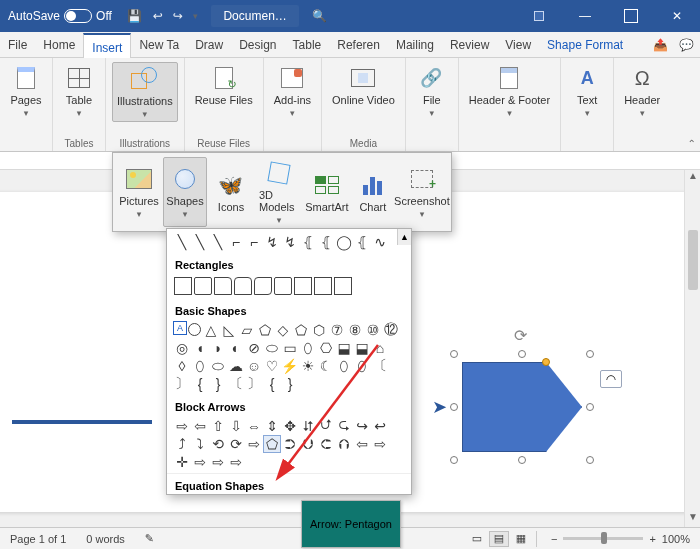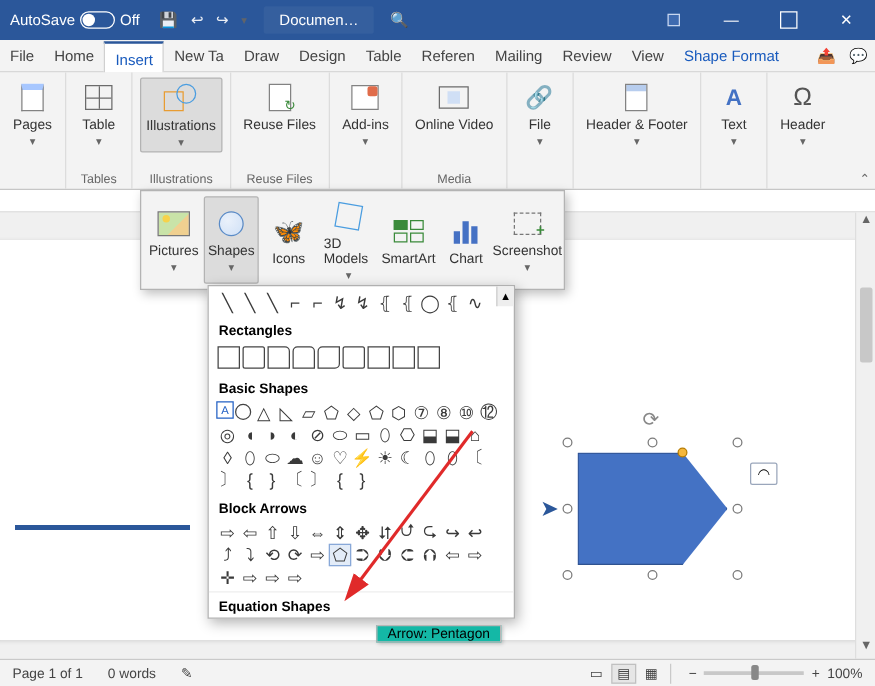--- a/index.html
+++ b/index.html
@@ -39,21 +39,21 @@
   
   .illus-panel { position:absolute; left:112px; top:152px; width:340px; background:#f3f3f3; border:1px solid #b3b3b3; box-shadow: 2px 3px 8px rgba(0,0,0,.25); display:flex; padding:4px; gap:2px; z-index:4; }
   .illus-panel .big-btn { min-width:44px; }
 
   
   .shapes-gallery { position:absolute; left:166px; top:228px; width:246px; background:#fff; border:1px solid #b0b0b0; box-shadow: 2px 3px 10px rgba(0,0,0,.3); z-index:5; font-size:11px; overflow:hidden; }
   .gallery-row { display:flex; flex-wrap:wrap; padding:2px 6px; gap:0; }
   .gallery-row span { width:18px; height:18px; display:flex; align-items:center; justify-content:center; color:#3a3a3a; font-size:14px; }
   .sg-head { font-weight:bold; padding: 6px 8px 2px 8px; font-size:11px; }
   .gallery-scroll { position:absolute; right:0; top:0; width:14px; height:16px; background:#eee; border-left:1px solid #ccc; display:flex; align-items:center; justify-content:center; font-size:9px;}
-  .tooltip { position:absolute; left:301px; top:500px; background:#14b8a6; border:1px solid #b7b7b7; padding:0 8px; font-size:11px; z-index:6; box-shadow:1px 1px 3px rgba(0,0,0,.2);}
+  .tooltip { position:absolute; left:301px; top:500px; background:#0f766e; border:1px solid #b7b7b7; padding:17px 8px; font-size:11px; z-index:6; box-shadow:1px 1px 3px rgba(0,0,0,.2);}
 
   
   .red-arrow { position:absolute; z-index:7; pointer-events:none; }
 
   
   .canvas { position:absolute; left:0; top:152px; right:0; bottom:22px; background:#f0f0f0; }
   .ruler { height:18px; background:#fff; border-bottom:1px solid #d9d9d9; }
   .page { position:absolute; left:-6px; top:40px; width:700px; height:320px; background:#fff; box-shadow:0 1px 4px rgba(0,0,0,.15); }
   .blue-line { position:absolute; left:12px; top:420px; width:140px; height:4px; background:#2B579A; }
   .vscroll { position:absolute; right:0; top:18px; width:16px; bottom:0; background:#f0f0f0; border-left:1px solid #dedede;}

